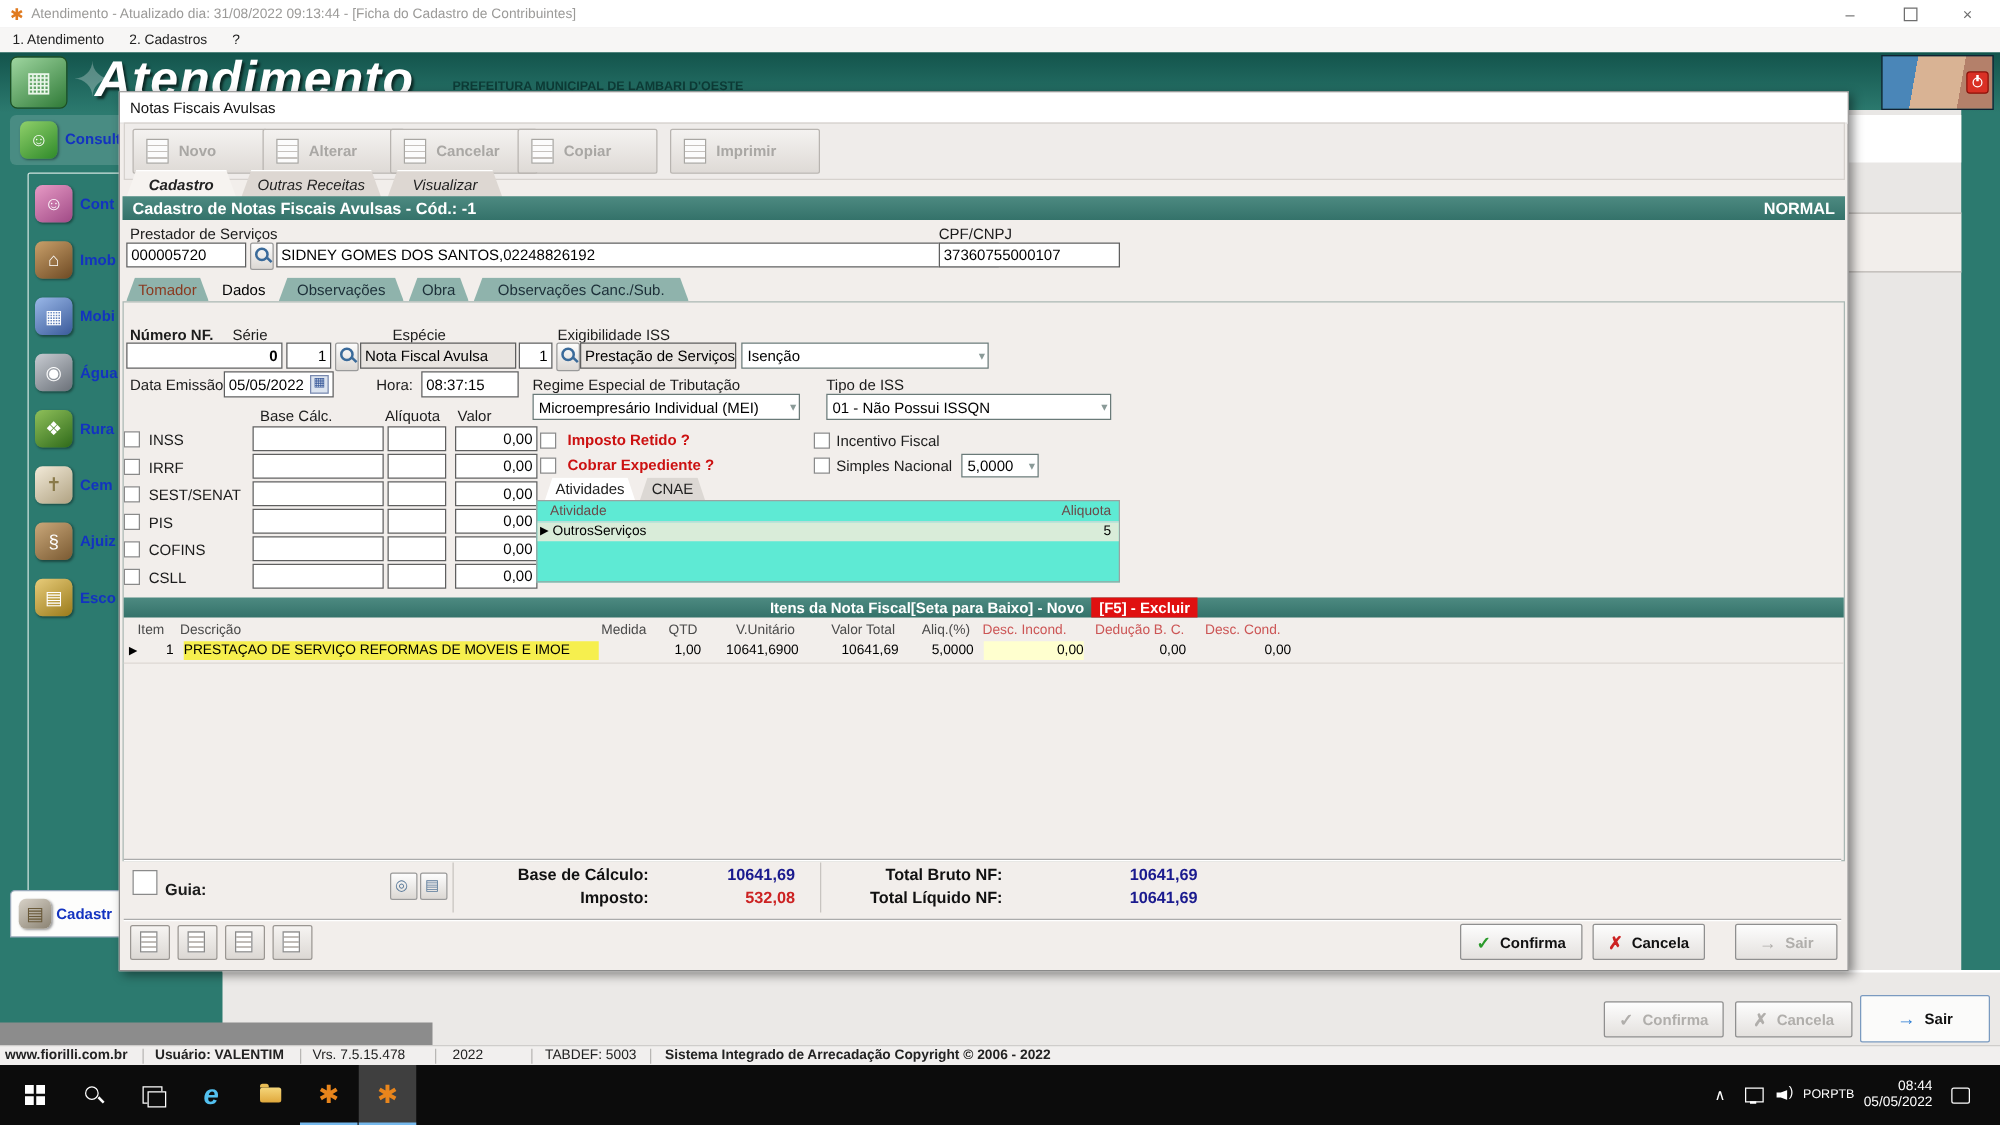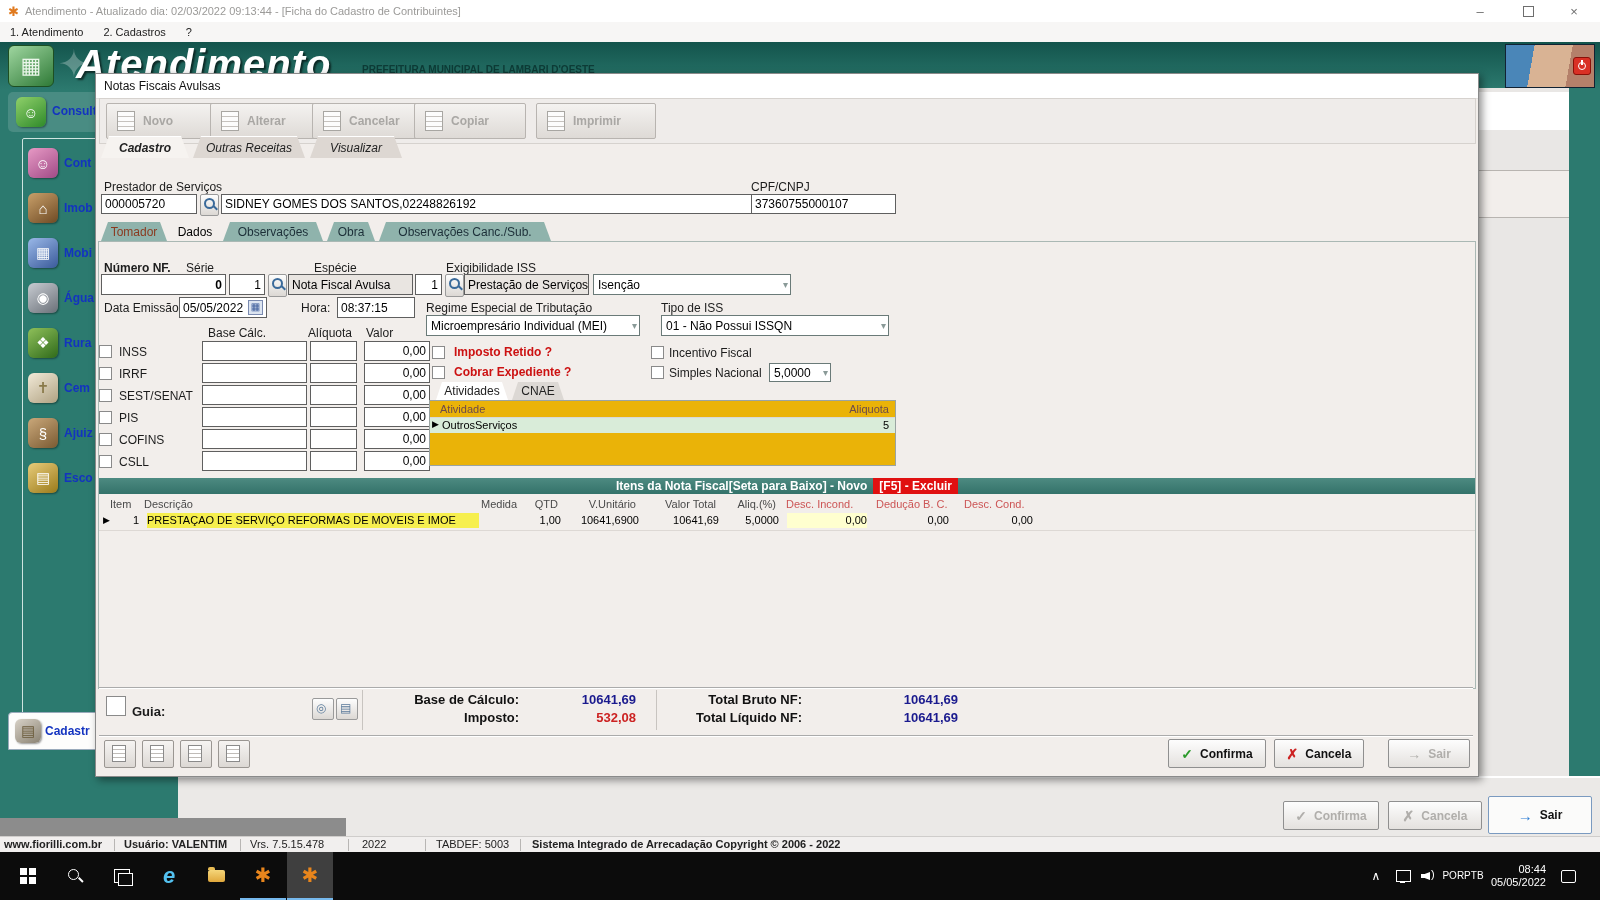--- a/index.html
+++ b/index.html
@@ -56,21 +56,21 @@
   .mag::after{content:"";position:absolute;left:7px;top:7px;width:5px;height:2px;background:#3a6a9a;transform:rotate(45deg)}
   .calico{width:13px;height:13px;background:#dce4f0;border:1px solid #7a8ab0;color:#3a5a9a;font-size:10px;line-height:12px;text-align:center}
   .subtab{position:absolute;top:148px;height:19px;display:flex;align-items:center;justify-content:center;font-size:12px;color:#1c2f38;background:#8fb3ac;clip-path:polygon(7px 0,calc(100% - 7px) 0,100% 100%,0 100%)}
   .subtab.active{background:#f2eeeb;color:#000}
   .frame{position:absolute;left:2px;top:167px;width:1376px;height:446px;border:1px solid #aab8b4}
   .secbar{position:absolute;background:linear-gradient(#4d8a81,#34726a);color:#fff;font-weight:bold;font-size:12px;display:flex;align-items:center;padding:0 6px;box-sizing:border-box}
   .cb{position:absolute;width:13px;height:13px;background:#fff;border:1px solid #8a8a8a;box-sizing:border-box}
   .redlbl{position:absolute;font-size:12px;font-weight:bold;color:#cc1111;white-space:nowrap}
   .atab{position:absolute;top:308px;height:18px;display:flex;align-items:center;justify-content:center;font-size:12px;color:#222;background:#dcd8d4;clip-path:polygon(6px 0,calc(100% - 6px) 0,100% 100%,0 100%)}
   .atab.active{background:#fff;font-weight:normal}
-  .atvtable{position:absolute;left:333px;top:326px;width:465px;height:64px;background:#eab308;border:1px solid #9aa4a2}
+  .atvtable{position:absolute;left:333px;top:326px;width:465px;height:64px;background:#5eead4;border:1px solid #9aa4a2}
   .atvhead{position:absolute;left:0;top:0;width:100%;height:16px;border-bottom:1px solid #d8d8d8;font-size:11px;color:#6b4a4a}
   .atvrow{position:absolute;left:0;top:17px;width:100%;height:15px;background:#d9ecd9;font-size:11px;color:#000}
   .itemshdr{position:absolute;font-size:11px;color:#4a4a4a;white-space:nowrap}
   .itemshdr.red{color:#cc5555}
   .cell{position:absolute;font-size:11px;color:#000;white-space:nowrap;overflow:hidden}
   .cell.r{text-align:right}
   .sumpanel{position:absolute;left:3px;top:613px;width:1374px;height:46px;border-top:2px groove #fff;border-bottom:2px groove #fff}
   .sumlbl{position:absolute;font-size:13px;font-weight:bold;color:#111;text-align:right;white-space:nowrap}
   .sumval{position:absolute;font-size:13px;font-weight:bold;text-align:right;white-space:nowrap}
   .vblue{color:#1a1a8e}.vred{color:#cc2222}
@@ -111,21 +111,21 @@
   .spkico::after{content:")";position:absolute;left:10px;top:-1px;color:#fff;font-size:11px}
   .acico{width:13px;height:11px;border:1px solid #fff;border-radius:2px}
   .langtxt{font-size:10px;line-height:12px;text-align:center}
   .clocktxt{font-size:11px;line-height:13px;text-align:right}
 </style>
 </head>
 <body>
 
 <div class="titlebar">
   <span class="appico">✱</span>
-  <span class="ttl nw">Atendimento - Atualizado dia: 02/03/2022 09:13:44 - [Ficha do Cadastro de Contribuintes]</span>
+  <span class="ttl nw">Atendimento - Atualizado dia: 31/08/2022 09:13:44 - [Ficha do Cadastro de Contribuintes]</span>
 </div>
 <div class="wctl" style="left:1458px">
     <span>–</span>
   </div>
 <div class="wctl" style="left:1506px">
     <span class="maxbox"></span>
   </div>
 <div class="wctl" style="left:1552px">
     <span>×</span>
   </div>
@@ -243,20 +243,24 @@
   <div class="tab active" style="left:5px;width:88px">
       <span>Cadastro</span>
     </div>
   <div class="tab" style="left:97px;width:112px">
       <span>Outras Receitas</span>
     </div>
   <div class="tab" style="left:214px;width:92px">
       <span>Visualizar</span>
     </div>
 
+  <div class="hdrbar">
+    <span>Cadastro de Notas Fiscais Avulsas - Cód.: -1</span>
+    <span>NORMAL</span>
+  </div>
 
   <span class="lbl" style="left:8px;top:106px">Prestador de Serviços</span>
   <span class="lbl" style="left:655px;top:106px">CPF/CNPJ</span>
   <div class="inp" style="left:5px;top:120px;width:96px;height:20px">000005720</div>
   <div class="magbtn" style="left:104px;top:120px;height:20px">
       <span class="mag"></span>
     </div>
   <div class="inp" style="left:125px;top:120px;width:578px;height:20px">SIDNEY GOMES DOS SANTOS,02248826192</div>
   <div class="inp" style="left:655px;top:120px;width:145px;height:20px">37360755000107</div>
 

